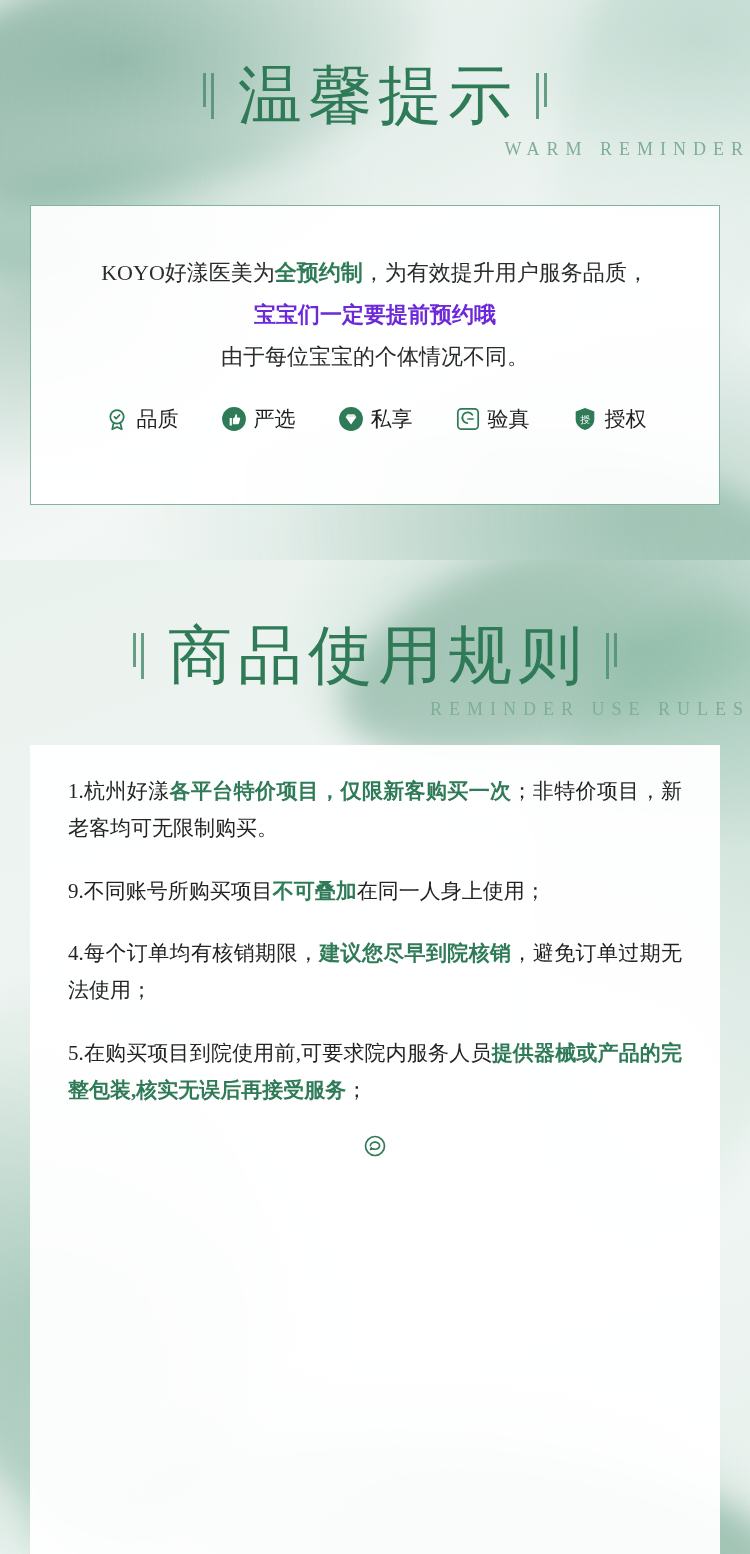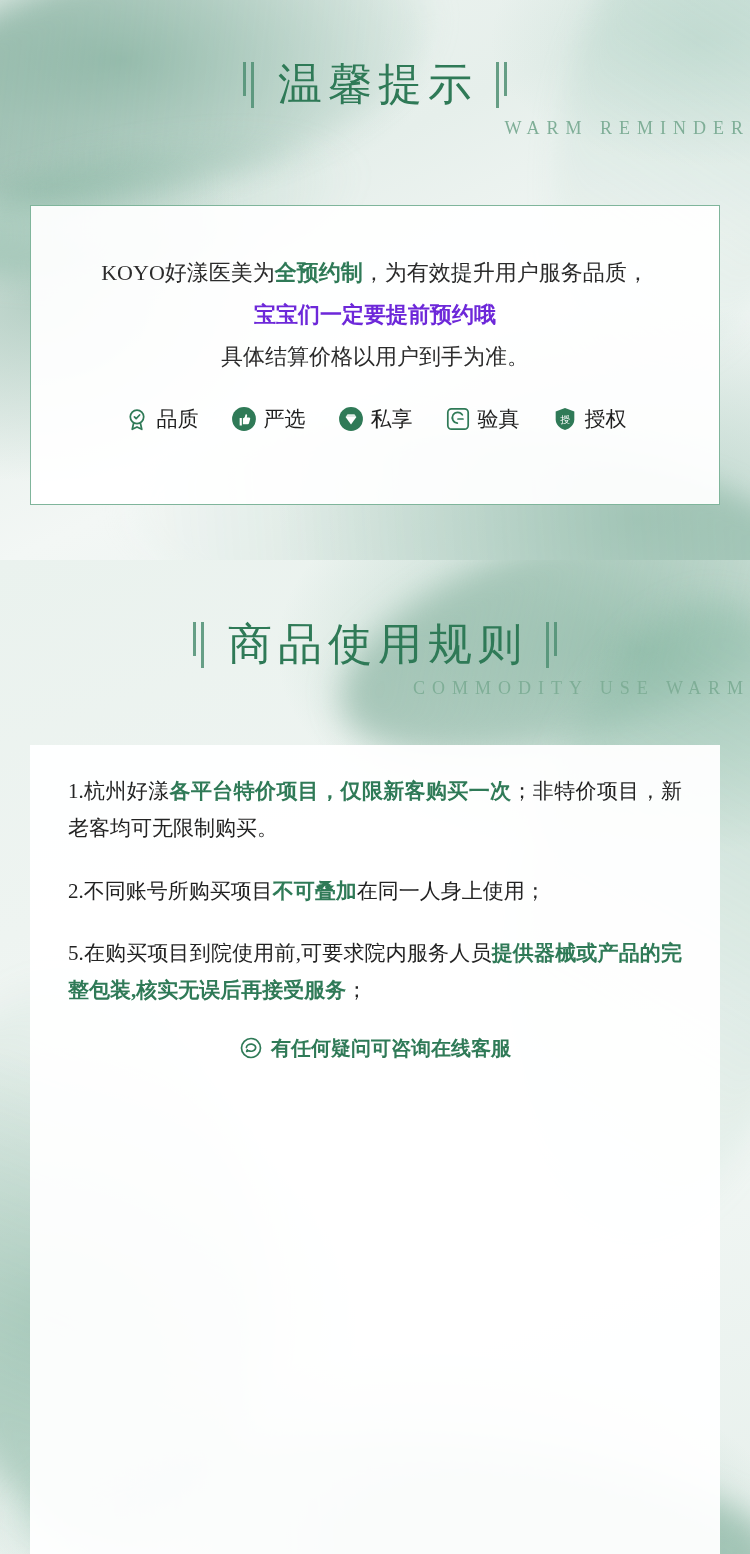--- a/index.html
+++ b/index.html
@@ -63,21 +63,21 @@
     display: flex; align-items: center; justify-content: center; gap: 18px;
   }
   .bars { display: flex; gap: 5px; }
   .bars i { display: block; width: 3px; background: #4f8f73; opacity: .85; }
   .bars.tall i:nth-child(1) { height: 34px; }
   .bars.tall i:nth-child(2) { height: 46px; }
   .bars.tall.rev i:nth-child(1) { height: 46px; }
   .bars.tall.rev i:nth-child(2) { height: 34px; }
   .cn-title {
     font-family: "Liberation Serif", "DejaVu Serif", serif;
-    font-size: 44px;
+    font-size: 64px;
     letter-spacing: 6px;
     color: #2f7a57;
     font-weight: 400;
     line-height: 1.05;
     text-indent: 6px;
   }
   .en-title {
     margin-top: 10px;
     font-family: "Liberation Serif", "DejaVu Serif", serif;
     font-size: 18px;
@@ -105,21 +105,21 @@
     color: #2b2b2b;
     font-size: 22px;
     line-height: 1.9;
     padding: 46px 60px 0;
   }
   .notice .em { color: #2f7a57; font-weight: 700; }
   .notice .line2 { color: #6d28d9; font-weight: 700; }
 
   .badges {
     display: flex; justify-content: center; align-items: center;
-    gap: 32px;
+    gap: 42px;
     margin-top: 28px;
   }
   .badge { display: flex; align-items: center; gap: 7px; }
   .badge .bicon {
     width: 26px; height: 26px;
     display: inline-flex; align-items: center; justify-content: center;
     color: #2f7a57;
   }
   .badge .blabel { font-size: 21px; color: #1f1f1f; }
 
@@ -173,21 +173,21 @@
       <div class="en-title">WARM REMINDER</div>
     </div>
 
     <div class="card1">
       <div class="card1-inner"></div>
       <div class="notice">
         <div>
           <span>KOYO好漾医美为</span><span class="em">全预约制</span><span>，为有效提升用户服务品质，</span>
         </div>
         <div class="line2">宝宝们一定要提前预约哦</div>
-        <div>具体结算价格以用户到手为准。</div>
+        <div>由于每位宝宝的个体情况不同。</div>
       </div>
 
       <div class="badges">
         <div class="badge">
           <span class="bicon">
             <svg viewBox="0 0 24 24" width="26" height="26" fill="none" stroke="currentColor" stroke-width="1.6">
               <circle cx="12" cy="10" r="6.2"></circle>
                 <path d="M9 15.2 L7.6 21.5 L12 19.3 L16.4 21.5 L15 15.2" stroke-linejoin="round"></path>
               <path d="M9.6 10 l1.6 1.7 3.2 -3.4" stroke-linecap="round" stroke-linejoin="round"></path>
             </svg>
@@ -251,38 +251,40 @@
         <span class="bars tall">
             <i></i>
             <i></i>
           </span>
         <span class="cn-title">商品使用规则</span>
         <span class="bars tall rev">
             <i></i>
             <i></i>
           </span>
       </div>
-      <div class="en-title">COMMODITY USE WARM</div>
+      <div class="en-title">REMINDER USE RULES</div>
     </div>
 
     <div class="card2" style="top:185px;">
       <div class="rule">
         <span>1.杭州好漾</span><span class="hl">各平台特价项目，仅限新客购买一次</span><span>；非特价项目，新老客均可无限制购买。</span>
       </div>
       <div class="rule">
-        <span>2.不同账号所购买项目</span><span class="hl">不可叠加</span><span>在同一人身上使用；</span>
+        <span>9.不同账号所购买项目</span><span class="hl">不可叠加</span><span>在同一人身上使用；</span>
+      </div>
+      <div class="rule">
+        <span>4.每个订单均有核销期限，</span><span class="hl">建议您尽早到院核销</span><span>，避免订单过期无法使用；</span>
       </div>
       <div class="rule">
         <span>5.在购买项目到院使用前,可要求院内服务人员</span><span class="hl">提供器械或产品的完整包装,核实无误后再接受服务</span><span>；</span>
       </div>
 
       <div class="footer-note">
         <span class="chat-icon">
           <svg viewBox="0 0 24 24" width="24" height="24" fill="none" stroke="currentColor" stroke-width="1.7">
             <circle cx="12" cy="12" r="9.5"></circle>
             <path d="M7.4 11.6a4.6 3.6 0 1 1 2.4 3.2l-2.1.6.6-1.6" stroke-linecap="round" stroke-linejoin="round"></path>
           </svg>
         </span>
-        <span class="flabel">有任何疑问可咨询在线客服</span>
       </div>
     </div>
   </div>
 </div>
 
 </body></html>

